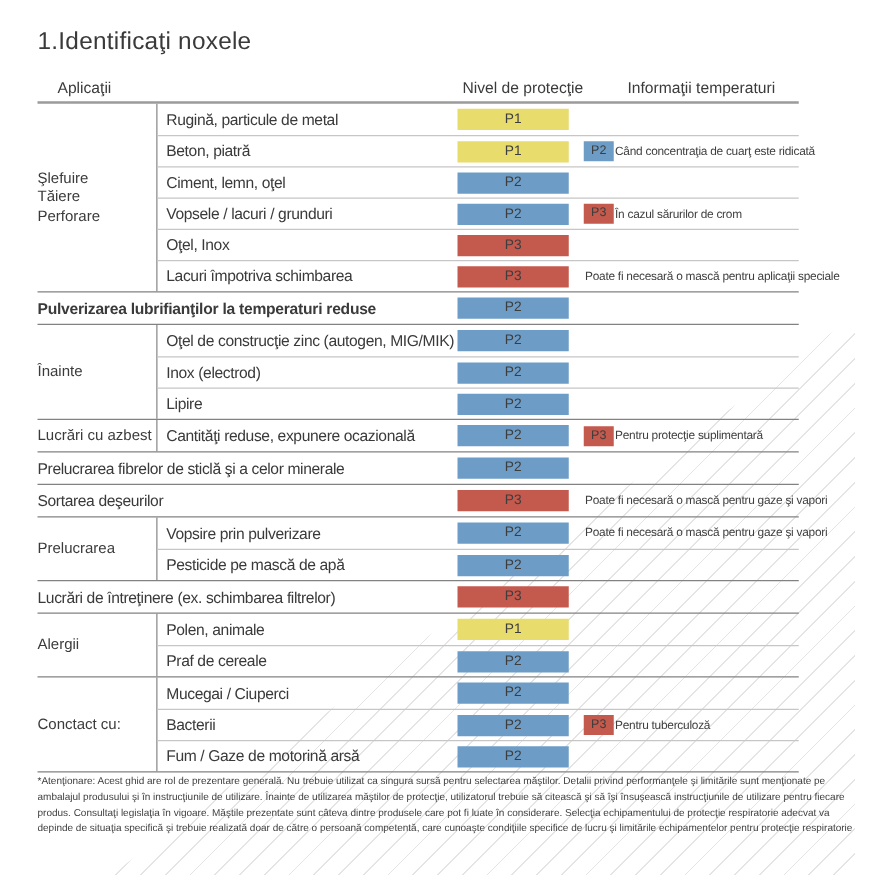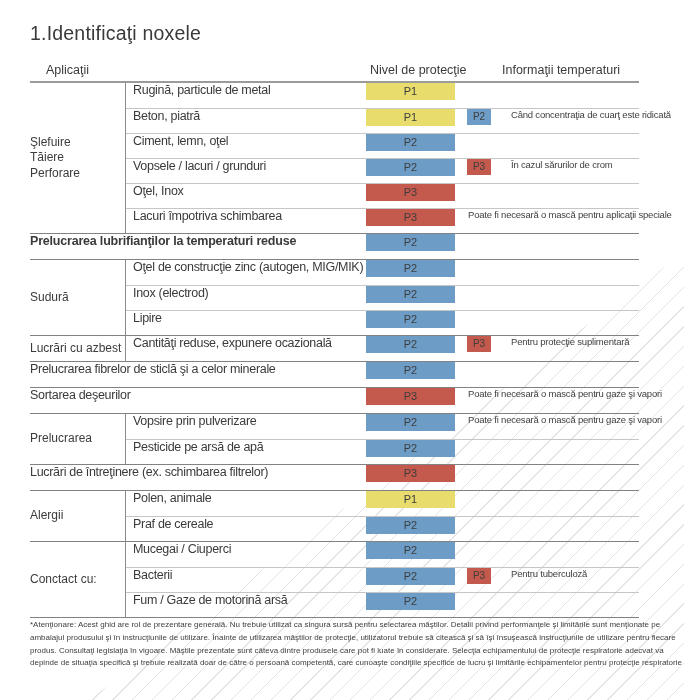--- a/index.html
+++ b/index.html
@@ -33,41 +33,41 @@
 
   .group { display: flex; border-bottom: 1.5px solid #828282; }
   .cat {
     width: 95px; flex: none;
     display: flex; align-items: center;
     font-size: 12px; color: #3b3b3b;
     white-space: pre-line; line-height: 1.3;
   }
   .rows { flex: 1 1 auto; min-width: 0; }
   .group.has-cat .rows { border-left: 1px solid #8a8a8a; }
-  .row { height: 25px; display: flex; align-items: flex-start; }
+  .row { height: 25px; display: flex; align-items: center; }
   .row + .row { border-top: 1px solid #c6c6c6; }
   .label {
     flex: none; width: 240px; padding-left: 7px;
     font-size: 12.5px; letter-spacing: -0.3px; color: #3a3a3a;
     white-space: nowrap; overflow: visible;
   }
   .group.full .label { width: 336px; padding-left: 0; }
   .group.bold .label { font-weight: bold; letter-spacing: -0.2px; }
   .badge {
     flex: none; width: 89px; height: 17px; line-height: 17px;
     text-align: center; font-size: 11px; color: #3d3d3d;
   }
   .sbadge {
     flex: none; width: 24px; height: 16px; line-height: 16px;
     text-align: center; font-size: 10px; color: #3d3d3d;
     margin-left: 12px;
   }
   .info {
     font-size: 9.5px; letter-spacing: -0.2px; color: #3e3e3e;
-    white-space: nowrap; margin-left: 20px;
+    white-space: nowrap; margin-left: 1px;
   }
   .info.no-sb { margin-left: 13px; }
   .footnote {
     margin: 1px 0 0 0; width: 652px;
     font-size: 8px; line-height: 1.6; color: #404040;
   }
 </style>
 </head>
 <body>
 
@@ -114,27 +114,27 @@
               <div class="row">
                 <div class="label">Lacuri împotriva schimbarea</div>
                 <div class="badge" style="background: rgb(196, 90, 78);">P3</div>
                 <div class="info no-sb">Poate fi necesară o mască pentru aplicaţii speciale</div>
               </div>
             </div>
           </div>
           <div class="group full bold">
             <div class="rows">
               <div class="row">
-                <div class="label">Prelucrarea lubrifianţilor la temperaturi reduse</div>
-                <div class="badge" style="background: rgb(109, 157, 198);">P2</div>
-              </div>
-            </div>
-          </div>
-          <div class="group has-cat">
-            <div class="cat">Sudură</div>
+                <div class="label">Pulverizarea lubrifianţilor la temperaturi reduse</div>
+                <div class="badge" style="background: rgb(109, 157, 198);">P2</div>
+              </div>
+            </div>
+          </div>
+          <div class="group has-cat">
+            <div class="cat">Înainte</div>
             <div class="rows">
               <div class="row">
                 <div class="label">Oţel de construcţie zinc (autogen, MIG/MIK)</div>
                 <div class="badge" style="background: rgb(109, 157, 198);">P2</div>
               </div>
               <div class="row">
                 <div class="label">Inox (electrod)</div>
                 <div class="badge" style="background: rgb(109, 157, 198);">P2</div>
               </div>
               <div class="row">
@@ -173,21 +173,21 @@
           </div>
           <div class="group has-cat">
             <div class="cat">Prelucrarea</div>
             <div class="rows">
               <div class="row">
                 <div class="label">Vopsire prin pulverizare</div>
                 <div class="badge" style="background: rgb(109, 157, 198);">P2</div>
                 <div class="info no-sb">Poate fi necesară o mască pentru gaze şi vapori</div>
               </div>
               <div class="row">
-                <div class="label">Pesticide pe arsă de apă</div>
+                <div class="label">Pesticide pe mască de apă</div>
                 <div class="badge" style="background: rgb(109, 157, 198);">P2</div>
               </div>
             </div>
           </div>
           <div class="group full">
             <div class="rows">
               <div class="row">
                 <div class="label">Lucrări de întreţinere (ex. schimbarea filtrelor)</div>
                 <div class="badge" style="background: rgb(196, 90, 78);">P3</div>
               </div>

